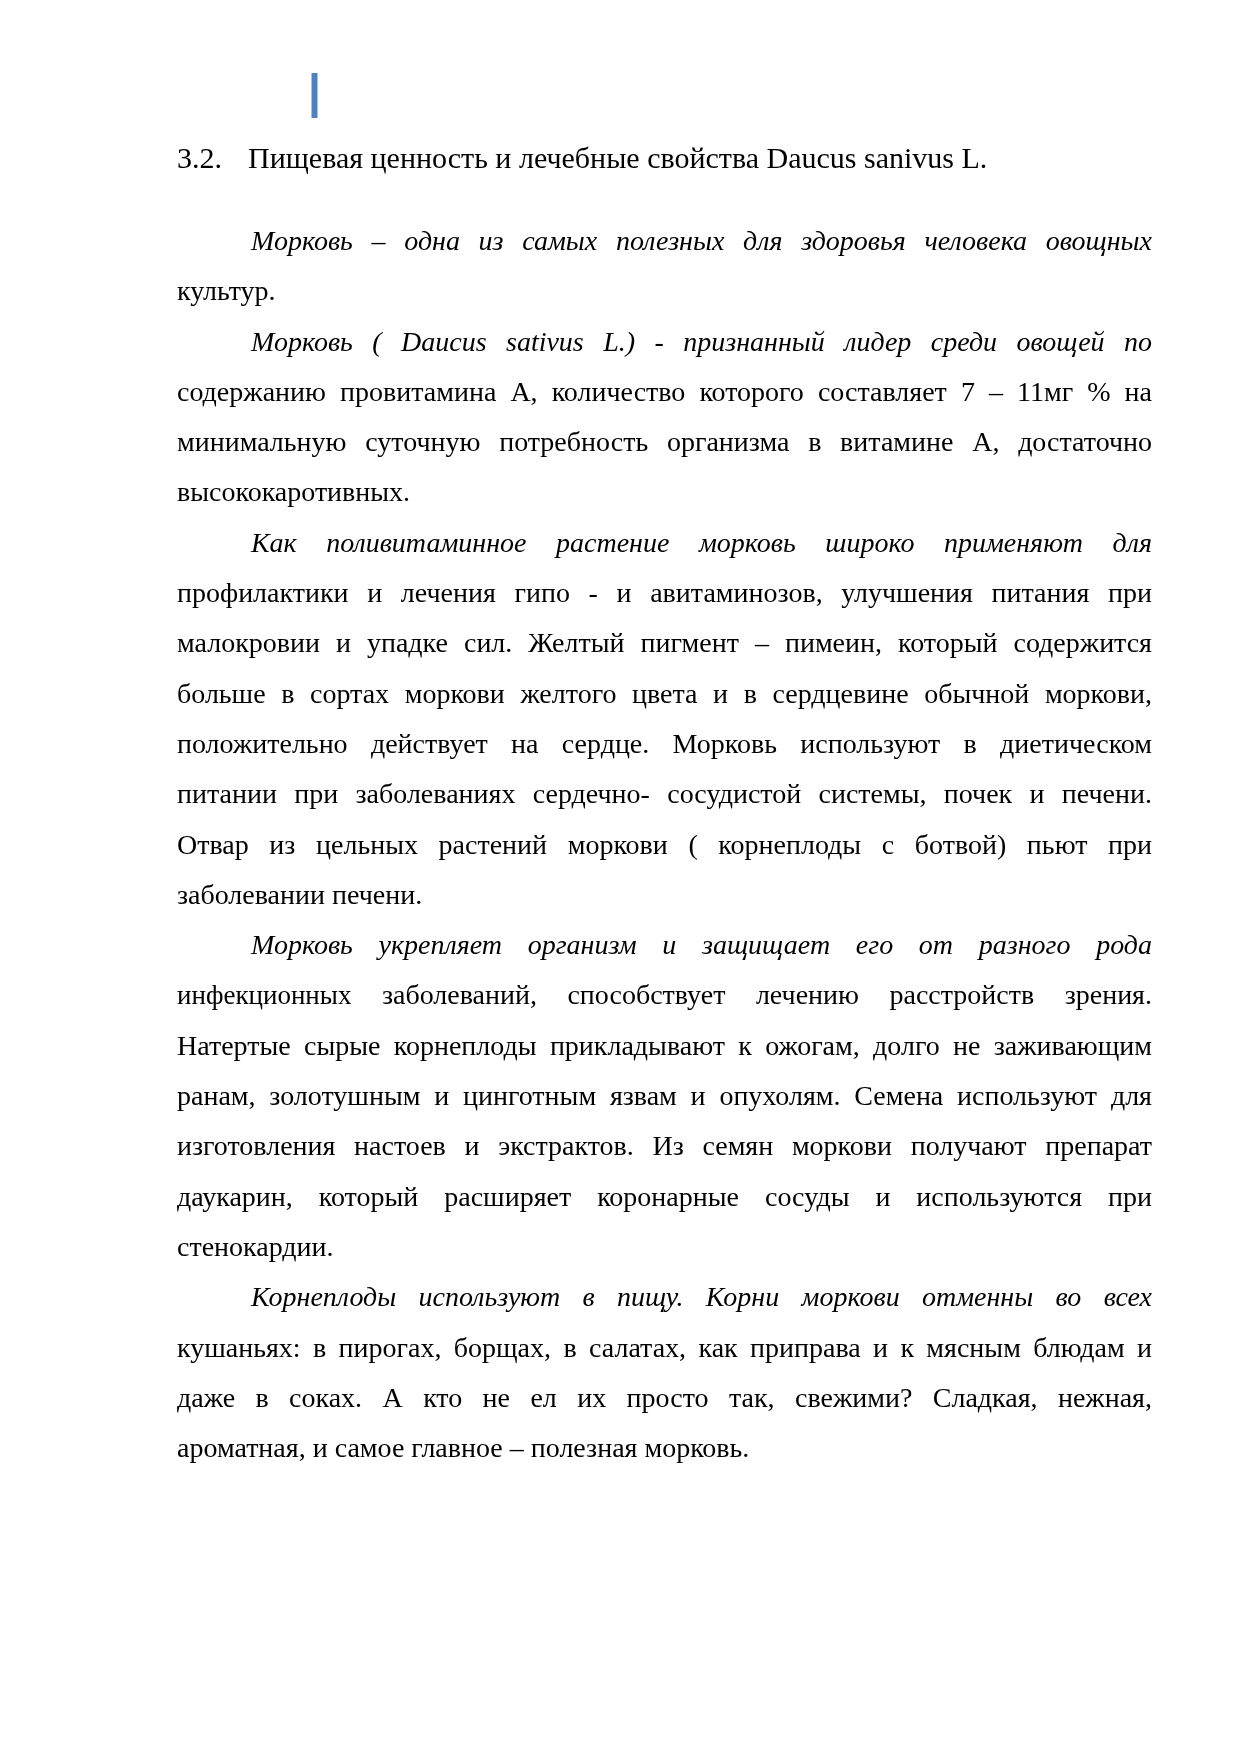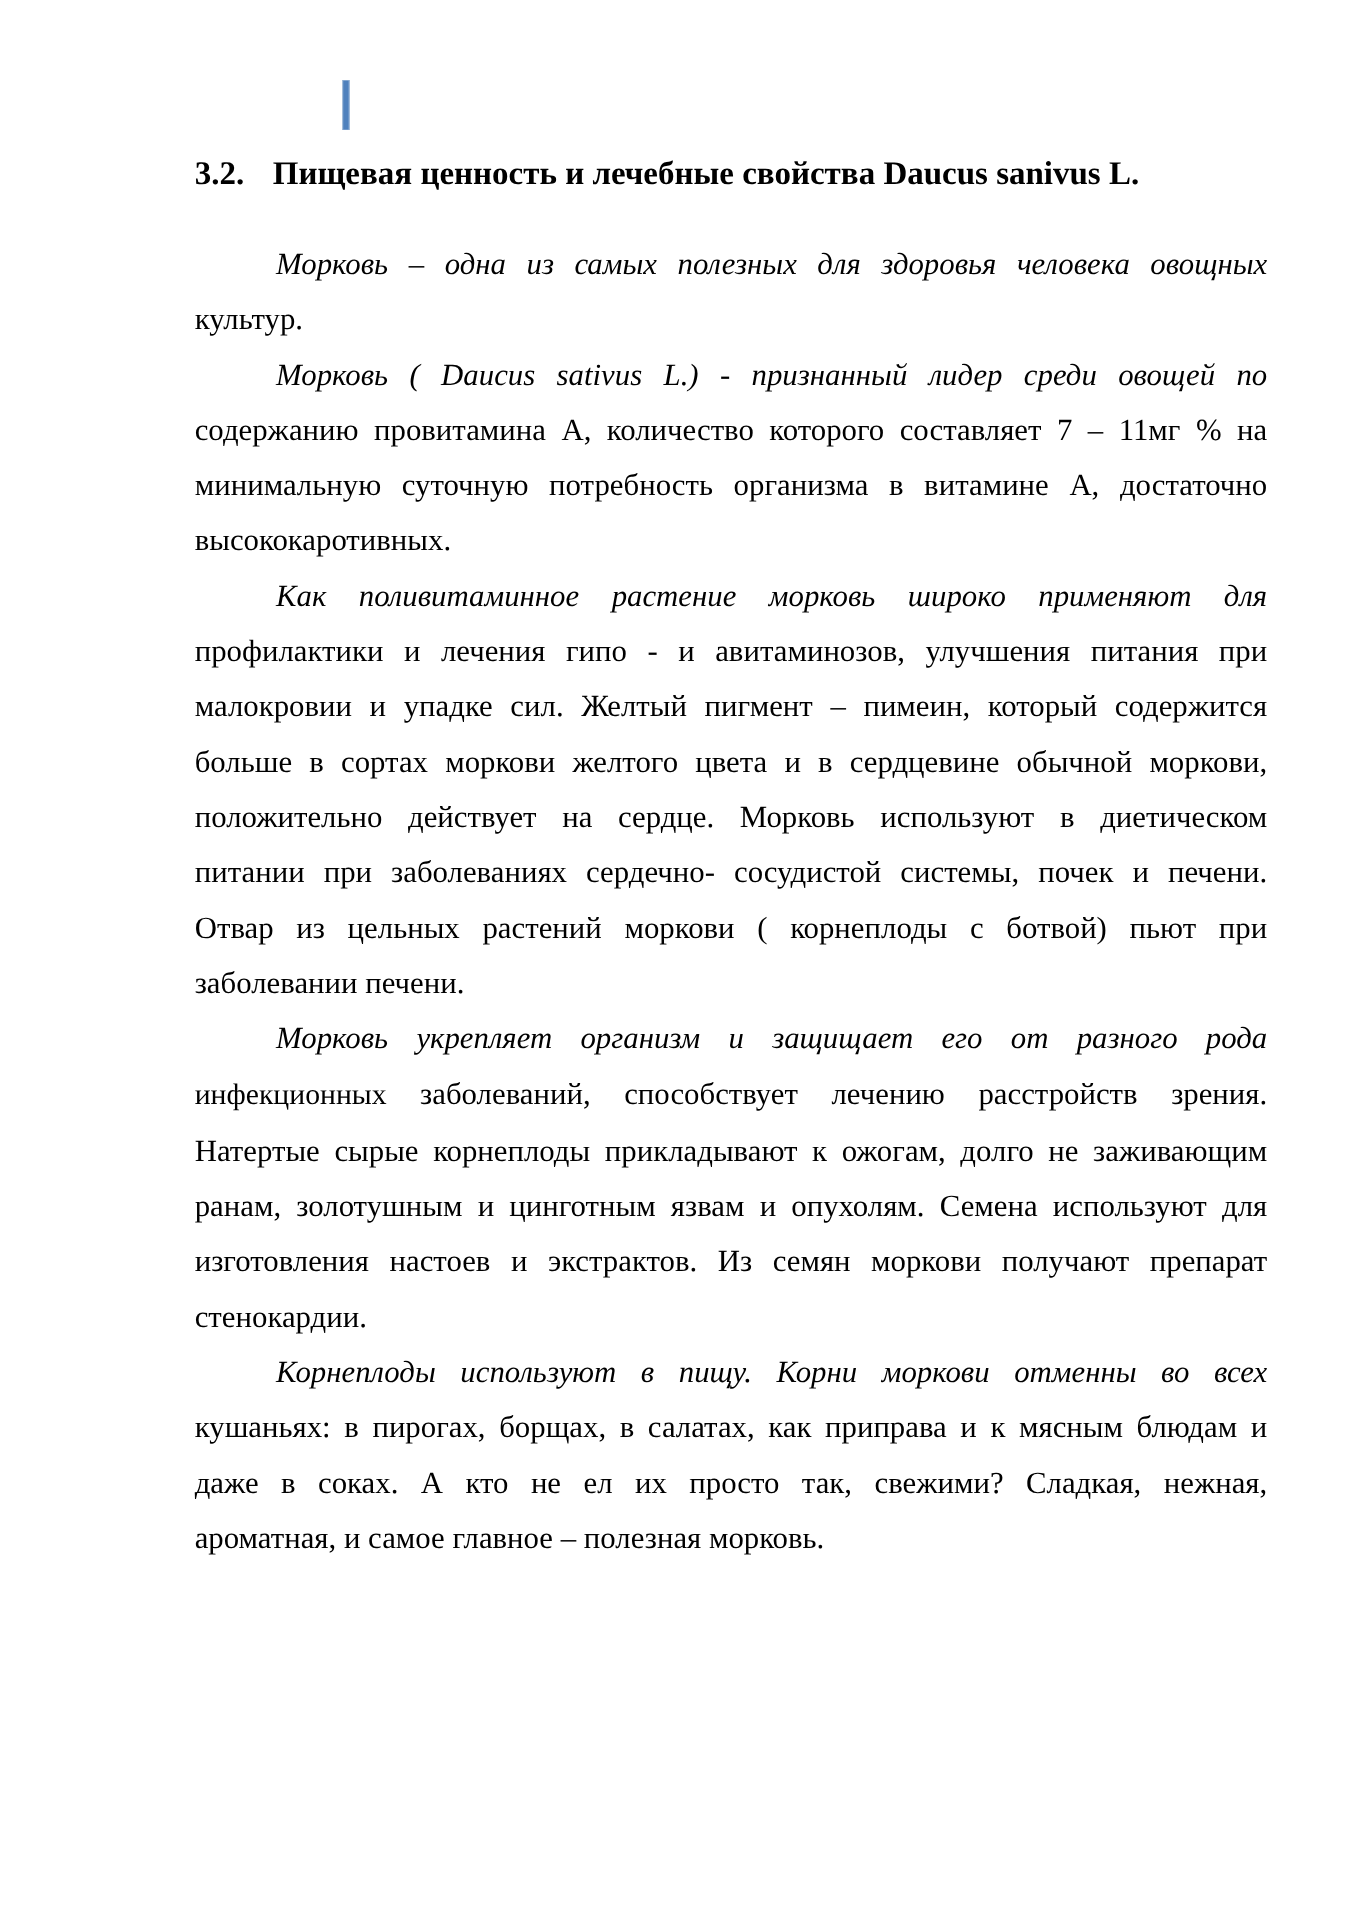--- a/index.html
+++ b/index.html
@@ -28,25 +28,25 @@
     top: 133px;
     width: 975px;
   }
   .heading {
     font-size: 30px;
     line-height: 50px;
     white-space: nowrap;
     margin-bottom: 33px;
   }
   .heading-number {
-    font-weight: bold;
+    font-weight: normal;
     margin-right: 26px;
   }
   .heading-title {
-    font-weight: bold;
+    font-weight: normal;
   }
   .para { margin: 0; }
   .line {
     font-size: 28px;
     line-height: 50.3px;
     text-align: justify;
     text-align-last: justify;
   }
   .line.first { text-indent: 74px; font-style: italic; }
   .line.last { text-align-last: left; }
@@ -81,20 +81,21 @@
         <div class="line">питании при заболеваниях сердечно- сосудистой системы, почек и печени.</div>
         <div class="line">Отвар из цельных растений моркови ( корнеплоды с ботвой) пьют при</div>
         <div class="line last">заболевании печени.</div>
       </div>
       <div class="para">
         <div class="line first">Морковь укрепляет организм и защищает его от разного рода</div>
         <div class="line"><span class="seg-small">инфекционных</span><span class="seg"> заболеваний, способствует лечению расстройств зрения.</span></div>
         <div class="line">Натертые сырые корнеплоды прикладывают к ожогам, долго не заживающим</div>
         <div class="line">ранам, золотушным и цинготным язвам и опухолям. Семена используют для</div>
         <div class="line">изготовления настоев и экстрактов. Из семян моркови получают препарат</div>
+        <div class="line">даукарин, который расширяет коронарные сосуды и используются при</div>
         <div class="line last">стенокардии.</div>
       </div>
       <div class="para">
         <div class="line first">Корнеплоды используют в пищу. Корни моркови отменны во всех</div>
         <div class="line">кушаньях: в пирогах, борщах, в салатах, как приправа и к мясным блюдам и</div>
         <div class="line">даже в соках. А кто не ел их просто так, свежими? Сладкая, нежная,</div>
         <div class="line last">ароматная, и самое главное – полезная морковь.</div>
       </div>
     </div>
 </div>

